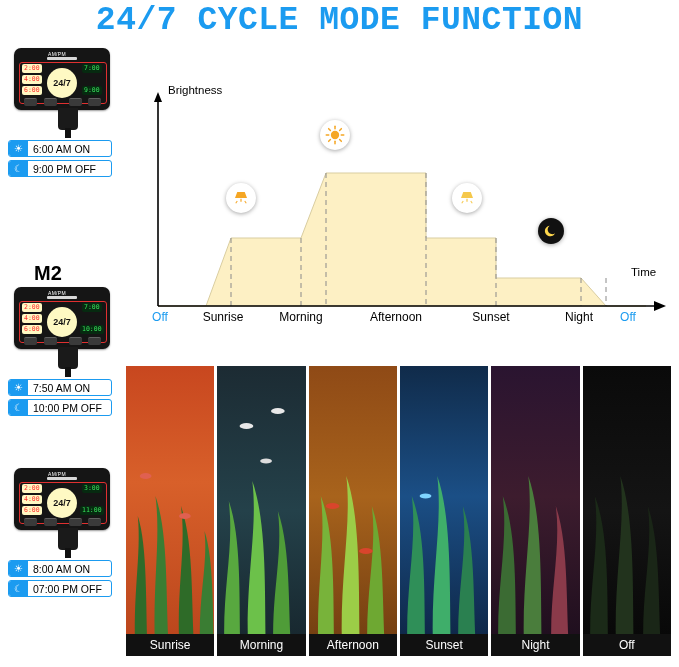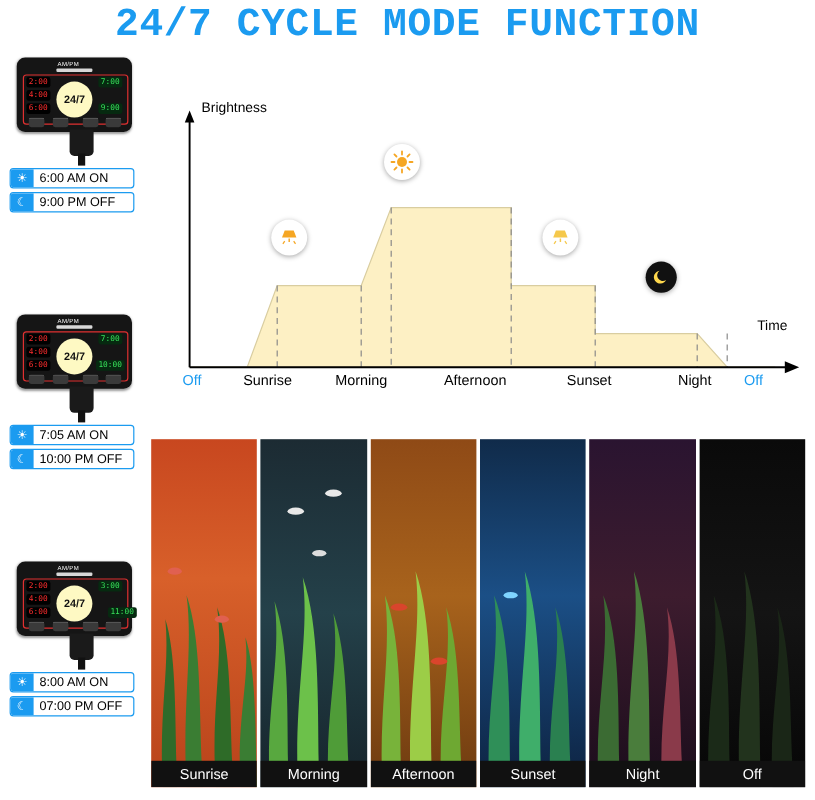--- a/index.html
+++ b/index.html
@@ -24,21 +24,21 @@
     margin-left:6px;box-shadow:0 1px 2px rgba(0,0,0,.4);
   }
   .ctrl .ampm{
     position:absolute;left:34px;top:3px;font-size:5px;color:#fff;letter-spacing:.3px;
   }
   .ctrl .ampm-bar{
     position:absolute;left:33px;top:9px;width:30px;height:3px;background:#d8d8d8;border-radius:1px;
   }
   .seg{
     position:absolute;font-size:6.5px;color:#ff2d2d;font-family:"DejaVu Sans Mono", monospace;
-    background:#000000;padding:0px 2px;border-radius:2px;line-height:9px;
+    background:#fef9c3;padding:0px 2px;border-radius:2px;line-height:9px;
   }
   .seg.g{color:#37e05a;background:#062a10;}
   .redbox{
     position:absolute;border:1px solid #e03030;border-radius:3px;
   }
   .dial{
     position:absolute;left:33px;top:20px;width:30px;height:30px;border-radius:50%;
     background:#fef9c3;color:#111;font-size:9px;font-weight:bold;
     display:flex;align-items:center;justify-content:center;
   }
@@ -107,59 +107,60 @@
       <span class="tx">6:00 AM ON</span>
     </div>
     <div class="pill">
       <span class="ic">☾</span>
       <span class="tx">9:00 PM OFF</span>
     </div>
   </div>
 </div>
 
 <div class="module" style="top:262px;">
+  <div class="mod-label">M2</div>
   <div class="ctrl">
     <div class="ampm">AM/PM</div>
     <div class="ampm-bar"></div>
     <div class="redbox" style="left:5px;top:14px;width:86px;height:40px;"></div>
     <div class="seg" style="left:8px;top:16px;">2:00</div>
     <div class="seg" style="left:8px;top:27px;">4:00</div>
     <div class="seg" style="left:8px;top:38px;">6:00</div>
     <div class="seg g" style="left:68px;top:16px;">7:00</div>
     <div class="seg g" style="left:66px;top:38px;text-align:right;">10:00</div>
     <div class="dial">24/7</div>
     <div class="btn-sm" style="left:10px;top:50px;"></div>
     <div class="btn-sm" style="left:30px;top:50px;"></div>
     <div class="btn-sm" style="left:55px;top:50px;"></div>
     <div class="btn-sm" style="left:74px;top:50px;"></div>
     <div class="plug"></div>
     <div class="cord"></div>
   </div>
   <div style="margin-top:30px;">
     <div class="pill">
       <span class="ic">☀</span>
-      <span class="tx">7:05 AM ON</span>
+      <span class="tx">7:50 AM ON</span>
     </div>
     <div class="pill">
       <span class="ic">☾</span>
       <span class="tx">10:00 PM OFF</span>
     </div>
   </div>
 </div>
 
 <div class="module" style="top:468px;">
   <div class="ctrl">
     <div class="ampm">AM/PM</div>
     <div class="ampm-bar"></div>
     <div class="redbox" style="left:5px;top:14px;width:86px;height:40px;"></div>
     <div class="seg" style="left:8px;top:16px;">2:00</div>
     <div class="seg" style="left:8px;top:27px;">4:00</div>
     <div class="seg" style="left:8px;top:38px;">6:00</div>
     <div class="seg g" style="left:68px;top:16px;">3:00</div>
-    <div class="seg g" style="left:76px;top:38px;">11:00</div>
+    <div class="seg g" style="left:66px;top:38px;">11:00</div>
     <div class="dial">24/7</div>
     <div class="btn-sm" style="left:10px;top:50px;"></div>
     <div class="btn-sm" style="left:30px;top:50px;"></div>
     <div class="btn-sm" style="left:55px;top:50px;"></div>
     <div class="btn-sm" style="left:74px;top:50px;"></div>
     <div class="plug"></div>
     <div class="cord"></div>
   </div>
   <div style="margin-top:30px;">
     <div class="pill">

